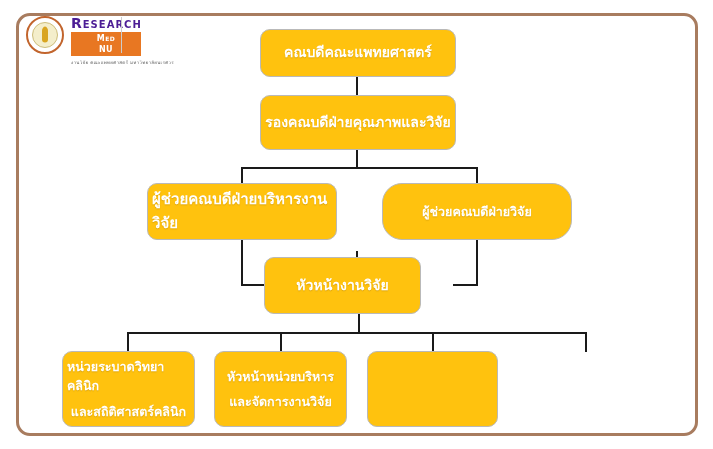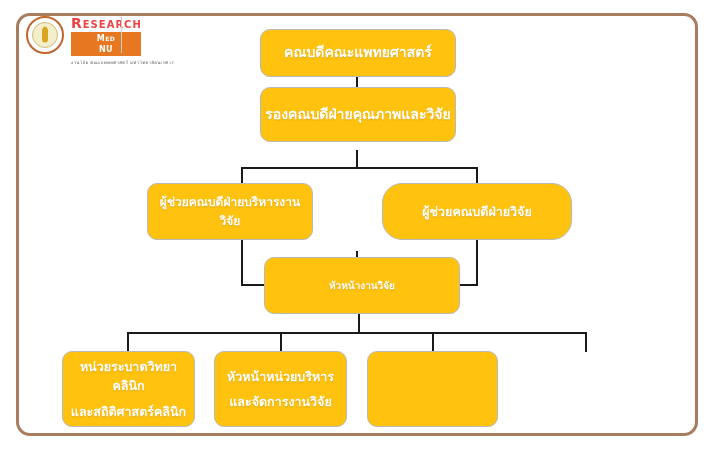--- a/index.html
+++ b/index.html
@@ -22,44 +22,44 @@
     position:absolute; left:4px; top:4px; right:4px; bottom:4px;
     border-radius:50%; background:#f4eecb; border:1px solid #cdbd7a;
   }
   .emblem-figure {
     position:absolute; left:50%; top:50%; transform:translate(-50%,-50%);
     width:6px; height:15px; background:#d9a520; border-radius:3px;
     box-shadow:0 -2px 0 -1px #d9a520;
   }
   .logo-text { margin-left:7px; display:flex; flex-direction:column; }
   .brand {
-    font-variant:small-caps; font-weight:bold; color:#ef4444;
+    font-variant:small-caps; font-weight:bold; color:#4c1d95;
     font-size:14px; letter-spacing:1px; line-height:14px;
   }
   .badge {
     background:#e87722; color:#ffffff; font-variant:small-caps; font-weight:bold;
     font-size:8px; line-height:11px; padding:1px 18px; width:34px; text-align:center;
     margin-top:2px; letter-spacing:0.5px;
   }
   .tagline { font-size:4.5px; color:#555555; margin-top:3px; white-space:nowrap; letter-spacing:0.3px; }
   .logo-divider { position:absolute; left:121px; top:17px; width:1px; height:36px; background:#cccccc; }
   
   .node {
     position:absolute; box-sizing:border-box;
     background:#ffc20e; border:1px solid #b9b9b9; border-radius:10px;
-    color:#ffffff; font-weight:bold; text-align:center;
+    color:#ffffff; font-weight:bold; 
     display:flex; flex-direction:column; align-items:center; justify-content:center;
     text-shadow:0 1px 1px rgba(120,80,0,0.25);
   }
   .node span { display:block; line-height:1.55; padding:0 4px; }
   .n-dean  { left:260px; top:29px;  width:196px; height:48px; font-size:14px; }
-  .n-vice  { left:260px; top:87px;  width:196px; height:55px; font-size:14px; }
-  .n-asst1 { left:147px; top:183px; width:166px; height:57px; font-size:12px; }
+  .n-vice  { left:260px; top:95px;  width:196px; height:55px; font-size:14px; }
+  .n-asst1 { left:147px; top:183px; width:190px; height:57px; font-size:15px; }
   .n-asst2 { left:382px; top:183px; width:190px; height:57px; font-size:12.5px;border-radius:20px; }
-  .n-head  { left:264px; top:257px; width:196px; height:57px; font-size:10px; }
+  .n-head  { left:264px; top:257px; width:157px; height:57px; font-size:14px; }
   .n-u1 { left:62px;  top:351px; width:133px; height:76px; font-size:12.5px; }
   .n-u2 { left:214px; top:351px; width:133px; height:76px; font-size:12.5px; }
   .n-u3 { left:367px; top:351px; width:131px; height:76px; font-size:12.5px; }
   .n-u4 { left:519px; top:351px; width:134px; height:76px; font-size:12.5px; }
   .node .row2 { margin-top:6px; }
   
   .vline, .hline { position:absolute; background:#1a1a1a; }
   .vline { width:2px; }
   .hline { height:2px; }
   .c1  { left:356px; top:76px;  height:19px; }

